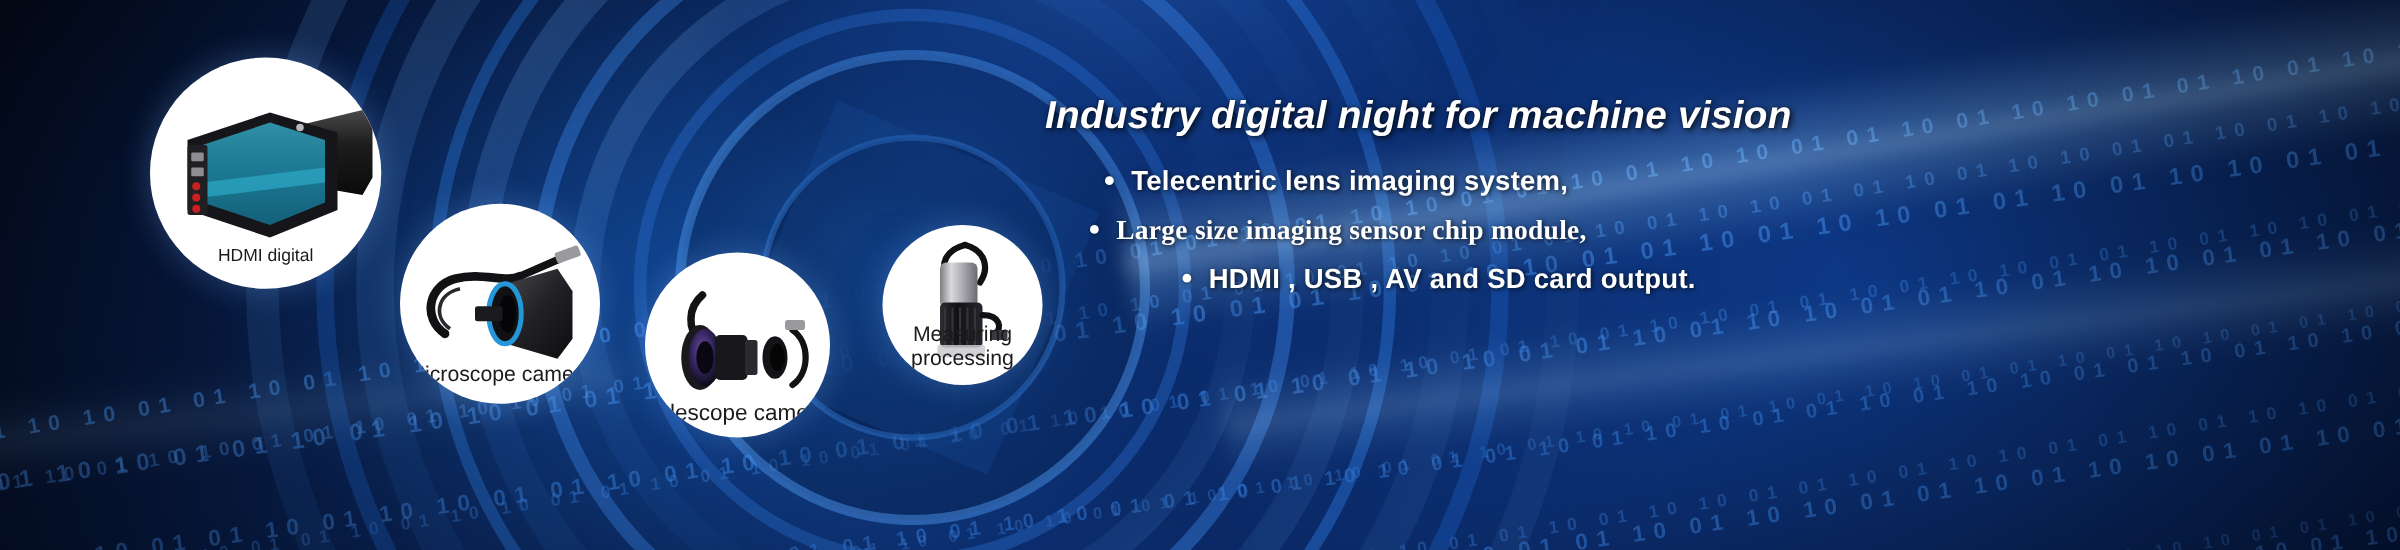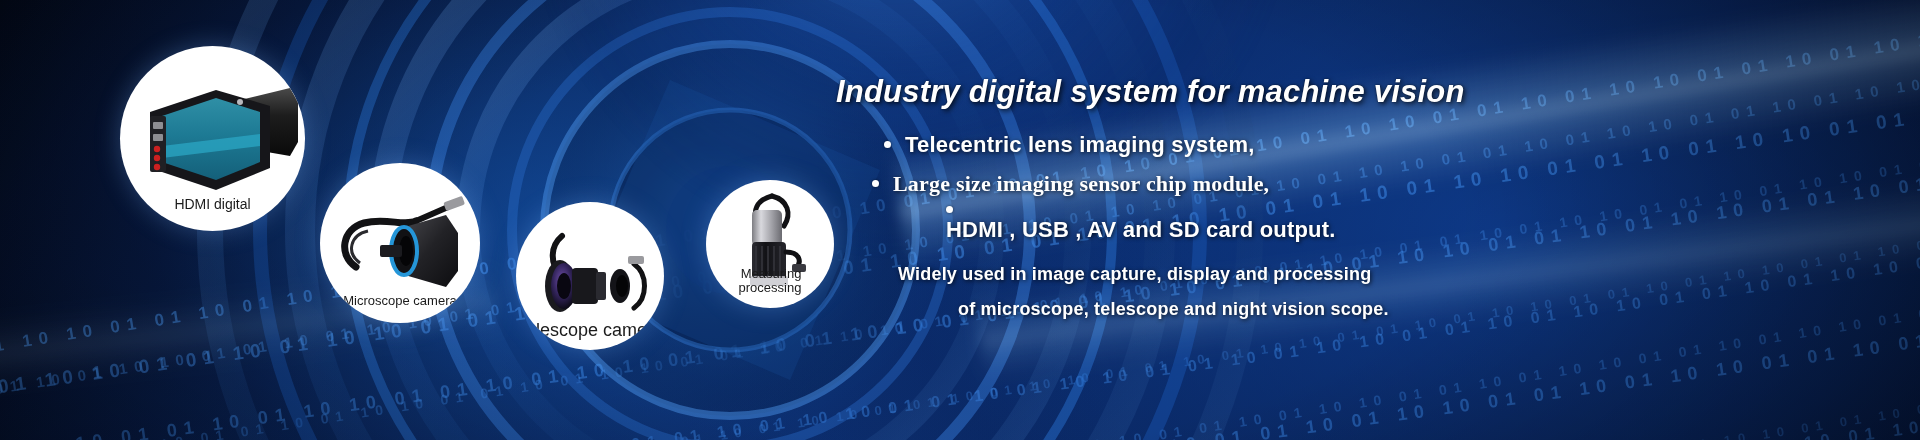--- a/index.html
+++ b/index.html
@@ -53,23 +53,23 @@
     position:relative; z-index:4; color:#1b1b1b; text-align:center;
     line-height:1.12; font-family:"Liberation Sans", sans-serif;
   }
 
   .p-hdmi   { left:120px; top:46px;  width:185px; height:185px; }
   .p-micro  { left:320px; top:163px; width:160px; height:160px; }
   .p-tele   { left:516px; top:202px; width:148px; height:148px; }
   .p-meas   { left:706px; top:180px; width:128px; height:128px; }
 
   .p-hdmi  .caption { font-size:14px; padding-bottom:18px; }
-  .p-micro .caption { font-size:13px; padding-bottom:14px;text-align:right; }
+  .p-micro .caption { font-size:17px; padding-bottom:14px;text-align:right; }
   .p-tele  .caption { font-size:18px; padding-bottom:10px; }
-  .p-meas  .caption { font-size:13px; padding-bottom:12px;text-align:right; }
+  .p-meas  .caption { font-size:17px; padding-bottom:12px; }
 
   .prod-art { position:absolute; left:0; top:0; width:100%; height:100%; z-index:2; }
 
   
   .copy { position:absolute; left:836px; top:74px; width:1070px; }
 
   .headline {
     font-size:31px; font-weight:700; font-style:italic; color:#ffffff;
     letter-spacing:0.2px; white-space:nowrap;
     text-shadow:2px 2px 5px rgba(0,0,0,0.75), 0 0 2px rgba(0,0,0,0.6);
@@ -82,21 +82,21 @@
     text-shadow:1px 1px 4px rgba(0,0,0,0.8);
     margin-bottom:13px;
   }
   .bullet .dot {
     width:7px; height:7px; border-radius:50%; background:#ffffff;
     margin-right:14px; flex:0 0 auto; position:relative; top:-4px;
     box-shadow:0 0 3px rgba(0,0,0,0.6);
   }
   .b-1 { margin-left:48px; }
   .b-2 { margin-left:36px;font-family:Liberation Serif, serif; }
-  .b-3 { margin-left:110px;flex-direction:column; }
+  .b-3 { margin-left:110px; }
 
   .para {
     margin-top:22px; color:#ffffff; font-size:18px; font-weight:700;
     letter-spacing:0.2px; line-height:1.0;
     text-shadow:1px 1px 4px rgba(0,0,0,0.8);
   }
   .para .l1 { display:block; margin-left:62px; }
   .para .l2 { display:block; margin-left:122px; margin-top:17px; }
 </style>
 </head>
@@ -275,36 +275,32 @@
         <rect x="44" y="96" width="38" height="10" rx="2" fill="#c9c9cf" opacity="0.85"></rect>
       </g>
     </svg>
     <div class="caption">
       <span>Measuring</span><br>
       <span>processing</span>
     </div>
   </div>
 
   <div class="copy">
-    <div class="headline">Industry digital system for machine vision</div>
+    <div class="headline">Industry digital night for machine vision</div>
 
     <div class="bullets">
       <div class="bullet b-1">
         <span class="dot"></span>
         <span>Telecentric lens imaging system,</span>
       </div>
       <div class="bullet b-2">
         <span class="dot"></span>
         <span>Large size imaging sensor chip module,</span>
       </div>
       <div class="bullet b-3">
         <span class="dot"></span>
         <span>HDMI ,  USB ,  AV and SD card output.</span>
       </div>
     </div>
 
-    <div class="para">
-      <span class="l1">Widely used in image capture, display and processing</span>
-      <span class="l2">of microscope, telescope and night vision scope.</span>
-    </div>
   </div>
 
 </div>
 
 </body></html>

